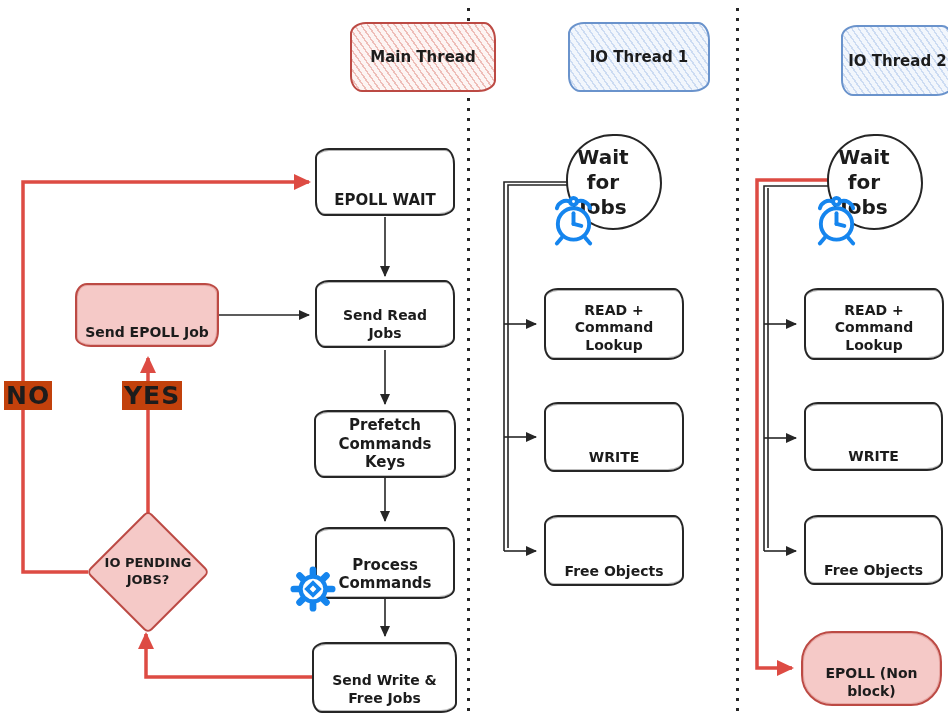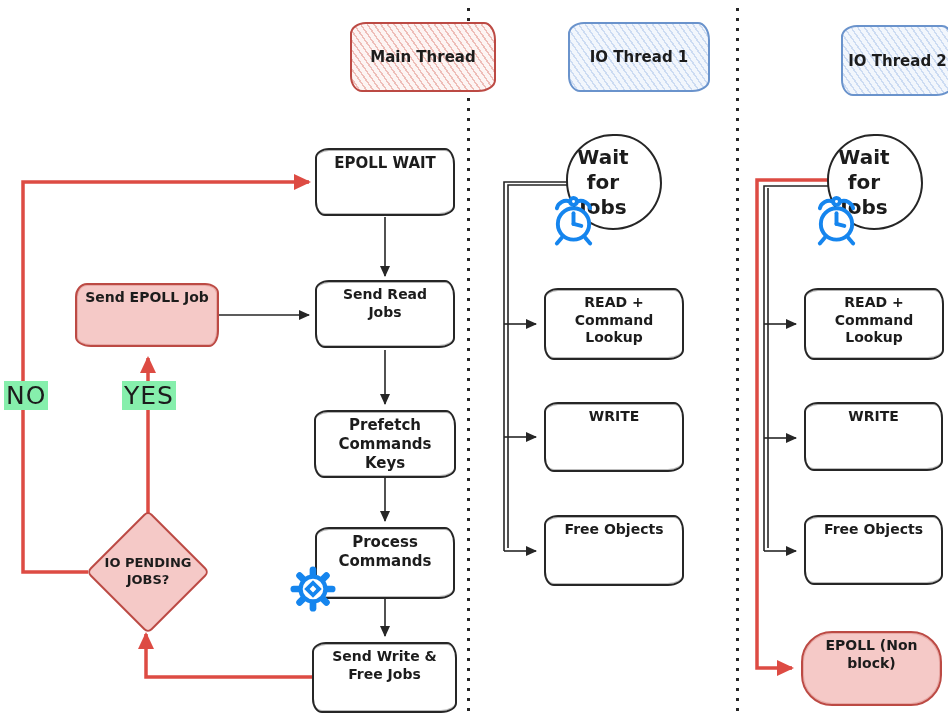--- a/index.html
+++ b/index.html
@@ -2,21 +2,21 @@
 <html style="--black: #262626; --red: #dd4b43; --red-dark: #bc4a44; --red-fill: #f5c9c7; --red-hatch: #eebdb8; --blue: #6a93cc; --blue-hatch: #ccdbf2; --icon-blue: #1585ee;"><head>
 <meta charset="utf-8">
 <style>
   html,body{margin:0;padding:0;background:#fff;}
   #canvas{
     position:relative;width:948px;height:723px;background:#fff;overflow:hidden;
     font-family:"DejaVu Sans",sans-serif;color:#1c1c1c;
   }
   
   .node{
-    position:absolute;display:flex;align-items:flex-start;justify-content:center;text-align:center;
+    position:absolute;display:flex;align-items:flex-end;justify-content:center;text-align:center;
     background:#fff;border:2px solid var(--black);
     border-radius:14px 10px 16px 10px / 10px 16px 10px 14px;
     font-weight:bold;font-size:14px;line-height:1.25;padding:4px 8px;box-sizing:border-box;
     box-shadow:inset 0 2px 0 -1px rgba(38,38,38,.35), inset 0 -2px 0 -1px rgba(38,38,38,.3);
     z-index:2;
   }
   .node.big{font-size:15px;}
   .node.pink{
     background:var(--red-fill);border:2.5px solid var(--red-dark);
     border-radius:12px 14px 10px 16px / 14px 10px 16px 10px;
@@ -47,22 +47,22 @@
     position:absolute;left:18px;top:18px;width:88px;height:88px;
     background:var(--red-fill);border:2.5px solid var(--red-dark);
     transform:rotate(45deg);border-radius:6px;box-sizing:border-box;
   }
   .diamond-label{
     position:absolute;left:10px;top:0;width:104px;height:124px;
     display:flex;align-items:center;justify-content:center;text-align:center;
     font-weight:bold;font-size:13px;line-height:1.3;z-index:3;
   }
   .branch-label{
-    position:absolute;font-weight:normal;font-size:25px;letter-spacing:1px;
-    background:#86efac;padding:0 2px;z-index:3;
+    position:absolute;font-weight:bold;font-size:25px;letter-spacing:1px;
+    background:#c2410c;padding:0 2px;z-index:3;
   }
   .dotted-sep{
     position:absolute;top:8px;width:3px;height:707px;z-index:1;
     background-image:repeating-linear-gradient(to bottom,var(--black) 0 3px,transparent 3px 10px);
   }
   #wires{position:absolute;left:0;top:0;z-index:1;}
   .ln{stroke:var(--black);stroke-width:1.6;fill:none;}
   .lnr{stroke:var(--red);stroke-width:3.5;fill:none;}
   .mk-black{fill:var(--black);}
   .mk-red{fill:var(--red);}

